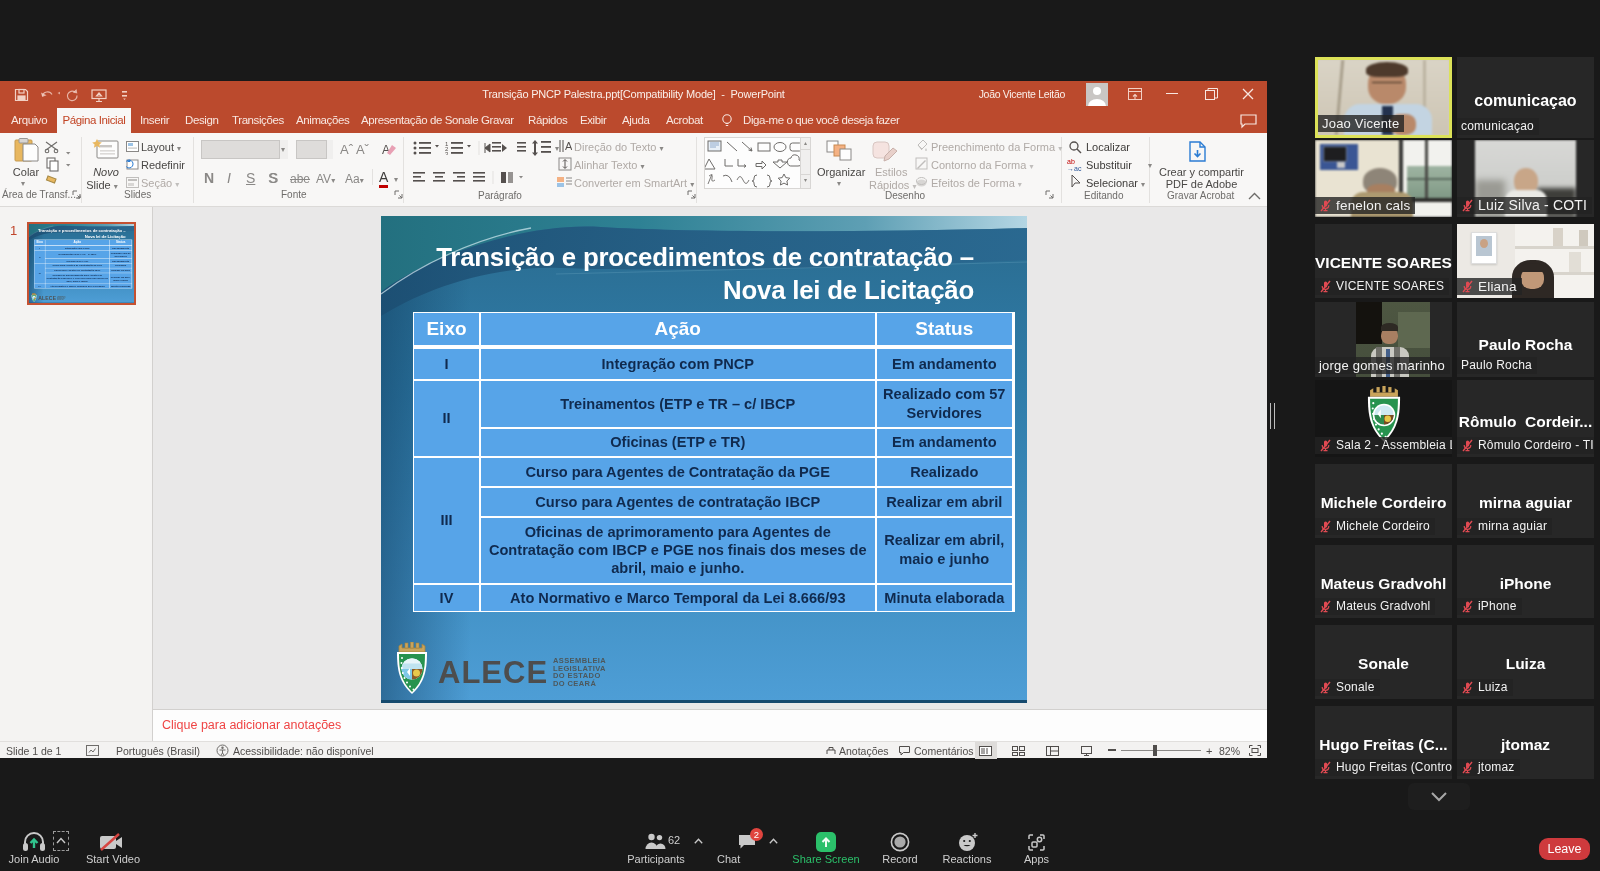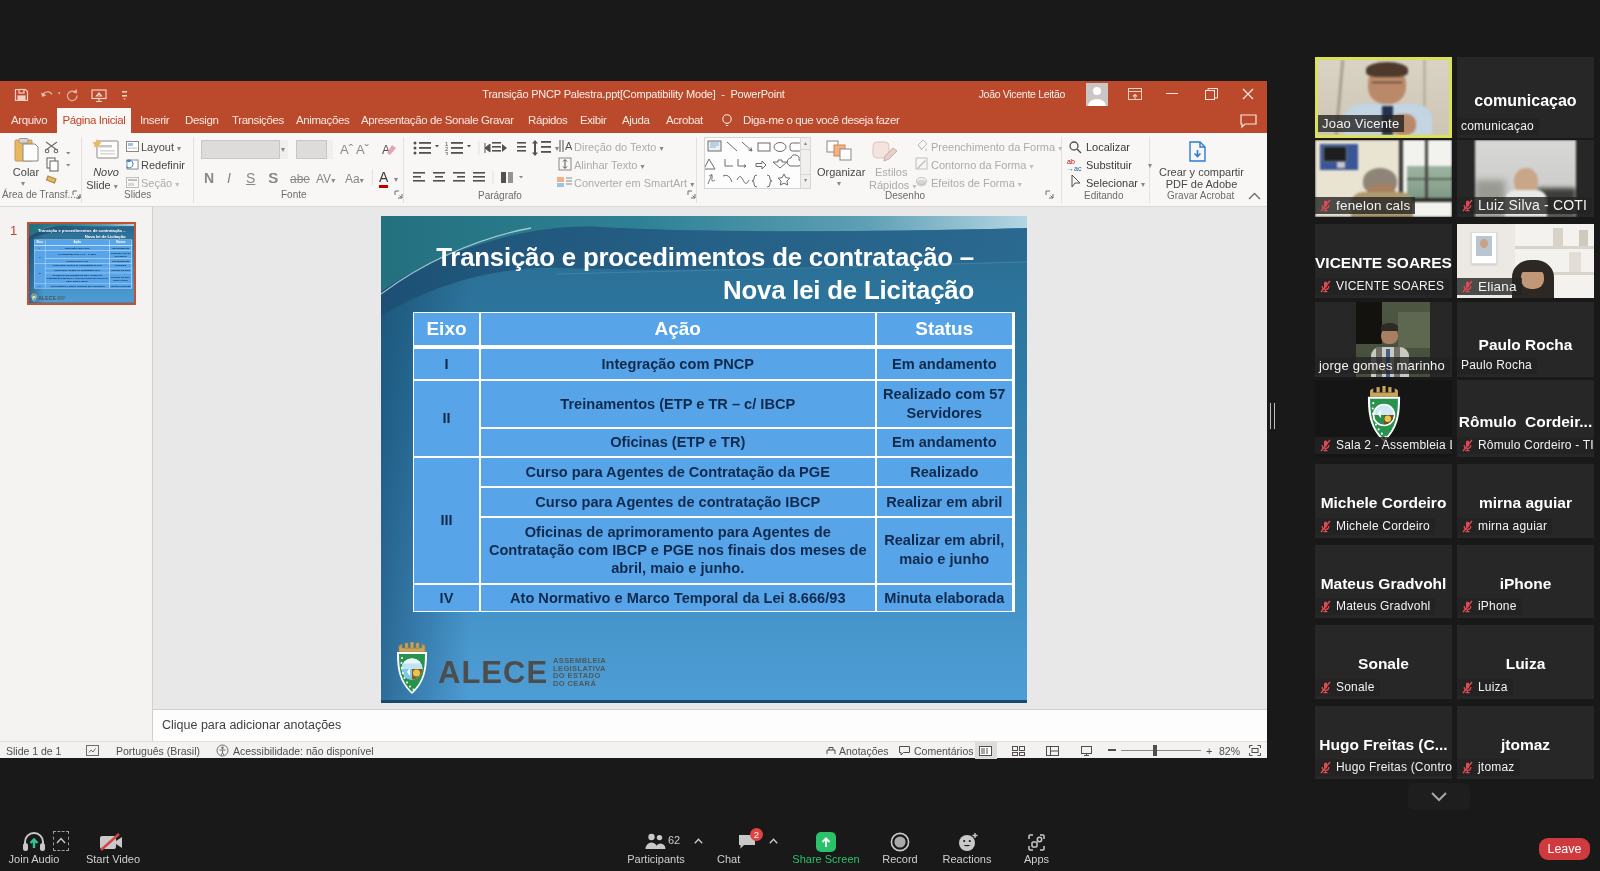--- a/index.html
+++ b/index.html
@@ -541,21 +541,21 @@
     <circle cx="20" cy="44.5" r="1"></circle>
           <circle cx="23.5" cy="47.5" r="1"></circle>
   </g>
 </svg>
 <div class="abs" style="left:48px;top:13px;font-size:31px;font-weight:bold;color:#4D4D4D;letter-spacing:1px;">ALECE</div>
 <div class="abs" style="left:163px;top:15px;font-size:7.5px;font-weight:bold;color:#4D585C;line-height:7.6px;letter-spacing:0.4px;">ASSEMBLEIA<br>LEGISLATIVA<br>DO ESTADO<br>DO CEARÁ</div>
 </div>
     <div class="abs" style="left:0;top:484px;width:646px;height:3px;background:#164A6E;"></div>
   </div>
 <div id="notes" class="abs">
-    <div class="abs" style="left:9px;top:8px;color:#404040;font-size:12.5px;">Clique para adicionar anotações</div>
+    <div class="abs" style="left:9px;top:8px;color:#ef4444;font-size:12.5px;">Clique para adicionar anotações</div>
   </div>
 <div id="statusbar" class="abs">
     <div class="abs" style="left:6px;top:3px;color:#504D4B;font-size:10.5px;">Slide 1 de 1</div>
     <svg class="abs" style="left:86px;top:3px;" width="13" height="11" viewBox="0 0 13 11">
       <rect x="0.5" y="0.5" width="12" height="10" fill="none" stroke="#6E6C6A"></rect>
       <path d="M3 7.5 l2 -2.5 l2 2 l2.5 -3.5" stroke="#6E6C6A" fill="none"></path>
     </svg>
     <div class="abs" style="left:116px;top:3px;color:#504D4B;font-size:10.5px;">Português (Brasil)</div>
     <svg class="abs" style="left:216px;top:2px;" width="13" height="13" viewBox="0 0 13 13">
       <circle cx="6.5" cy="6.5" r="5.5" fill="none" stroke="#6E6C6A"></circle>

